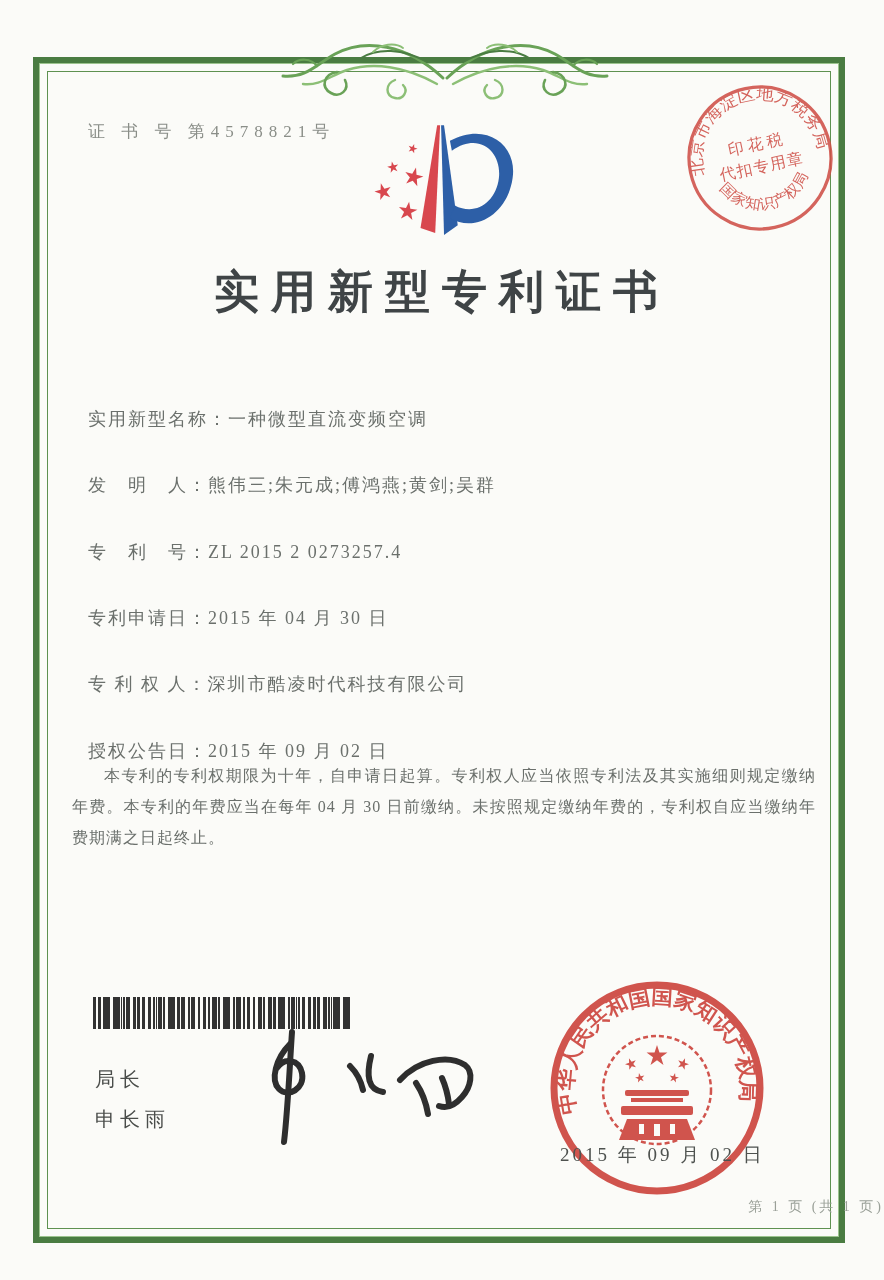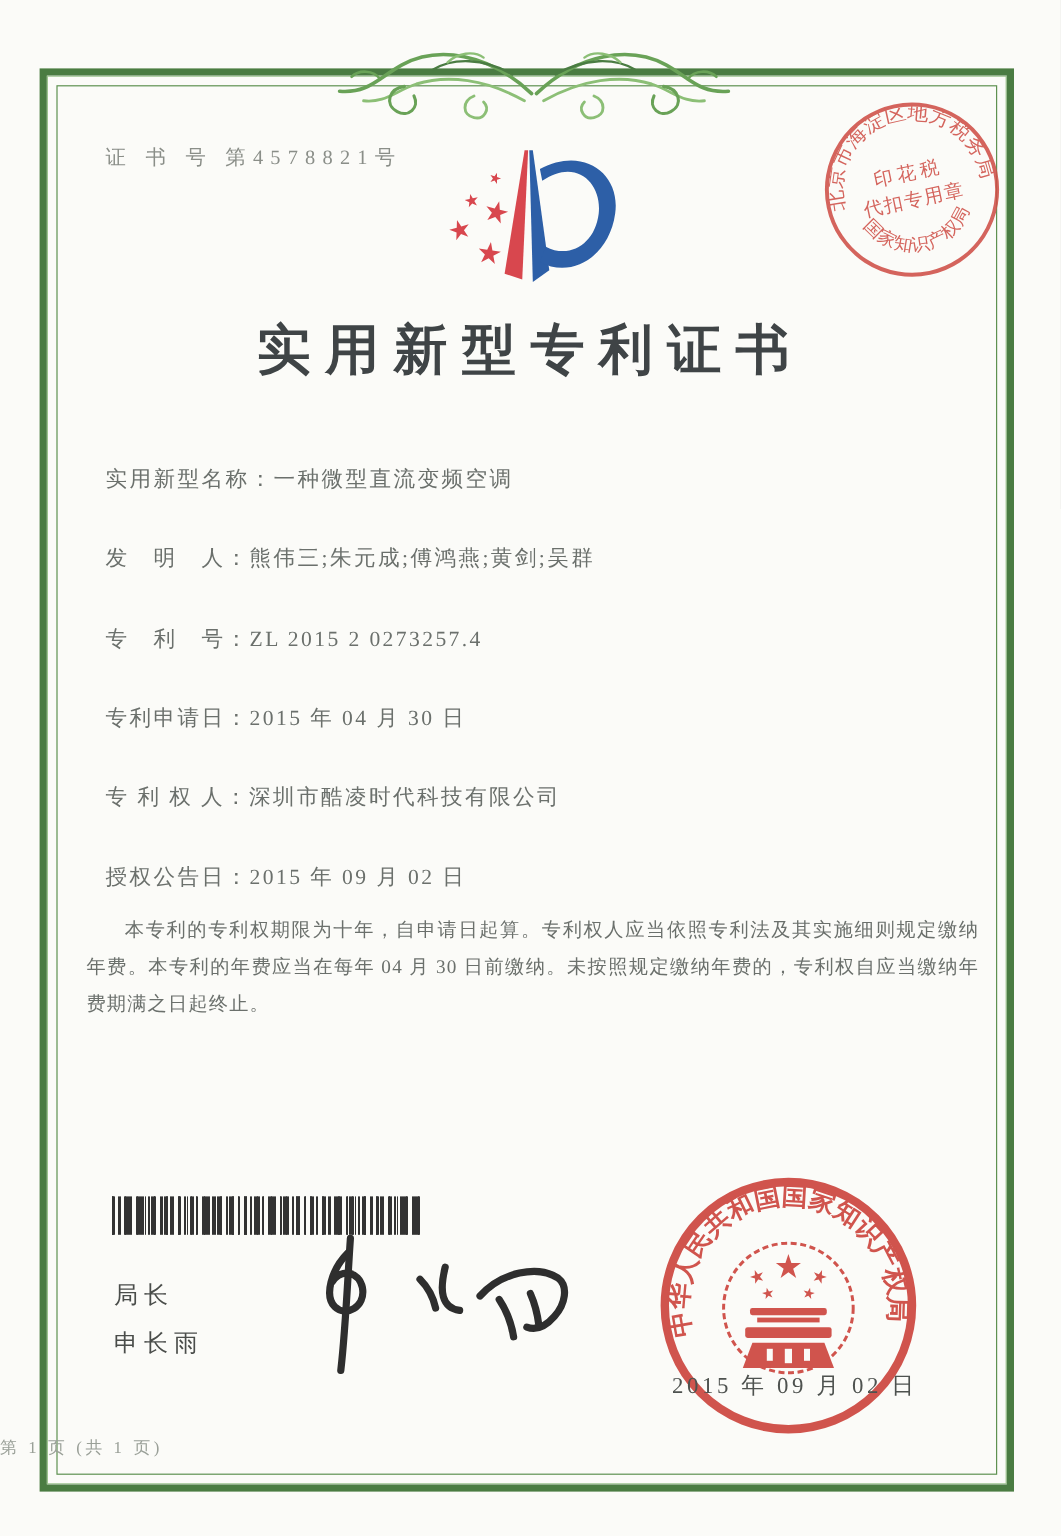--- a/index.html
+++ b/index.html
@@ -29,21 +29,21 @@
     position:absolute;left:684px;top:82px;width:152px;height:152px;
     transform:rotate(-12deg);opacity:.88;
   }
   .title{
     position:absolute;left:0;top:262px;width:884px;text-align:center;
     font-size:45px;font-weight:bold;letter-spacing:12px;color:#3f4446;
   }
   
   .field{
     position:absolute;left:88px;width:700px;
-    font-size:18px;letter-spacing:2px;color:#6b706c;white-space:nowrap;
+    font-size:18px;letter-spacing:2px;color:#6b706c;white-space:nowrap;margin-top:20px;
   }
   .field .lbl{display:inline-block;}
   .field .val{display:inline-block;}
   
   .body-text{
     position:absolute;left:72px;top:760px;width:744px;
     font-size:16px;line-height:31px;text-align:justify;color:#6b706c;
     letter-spacing:1px;
   }
   .body-text p{margin:0;text-indent:2em;}
@@ -65,21 +65,21 @@
     font-size:20px;letter-spacing:5px;color:#4a4d4a;
     font-family:Liberation Serif, serif;
   }
   .signature{position:absolute;left:228px;top:1026px;width:250px;height:126px;}
   .office-seal{position:absolute;left:547px;top:978px;width:220px;height:220px;opacity:.92;}
   .seal-date{
     position:absolute;left:560px;top:1142px;
     font-size:19px;letter-spacing:3px;color:#4e524f;white-space:nowrap;
   }
   .footer{
-    position:absolute;left:0;top:1198px;width:884px;text-align:left;
+    position:absolute;left:0;top:1198px;width:884px;text-align:right;
     font-size:14px;letter-spacing:3px;color:#9aa098;
   }
 </style>
 </head>
 <body>
 
 <div class="page">
 
   <div class="frame-outer"></div>
   <div class="frame-inner"></div>

